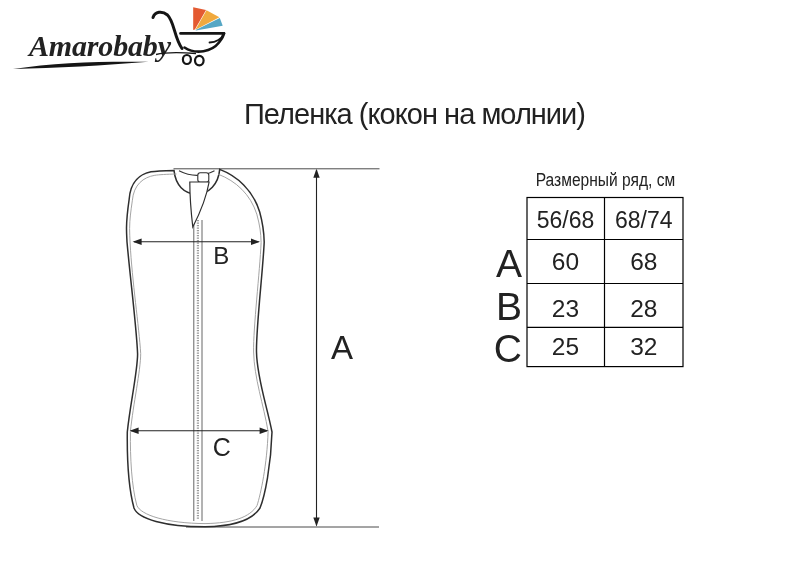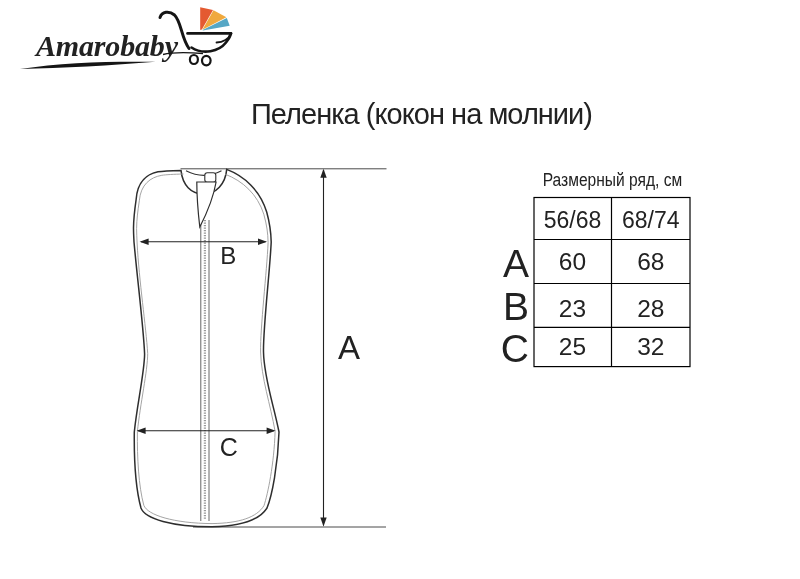--- a/index.html
+++ b/index.html
@@ -1,16 +1,16 @@
 <!DOCTYPE html>
 <html><head>
 <meta charset="utf-8">
 <style>
   html,body{margin:0;padding:0;background:#ffffff;}
-  .page{position:relative;width:736px;height:579px;background:#ffffff;overflow:hidden;margin-left:7px;}
+  .page{position:relative;width:736px;height:579px;background:#ffffff;overflow:hidden;}
   svg text{font-family:"Liberation Sans",sans-serif;fill:#222222;}
   .script{font-family:"Liberation Serif",serif;font-style:italic;font-weight:bold;}
 </style>
 </head>
 <body>
 <div class="page">
 <svg width="800" height="579" viewBox="0 0 800 579" xmlns="http://www.w3.org/2000/svg">
 
   <text x="29" y="56" class="script" font-size="30" fill="#151515" textLength="142">Amarobaby</text>
 

